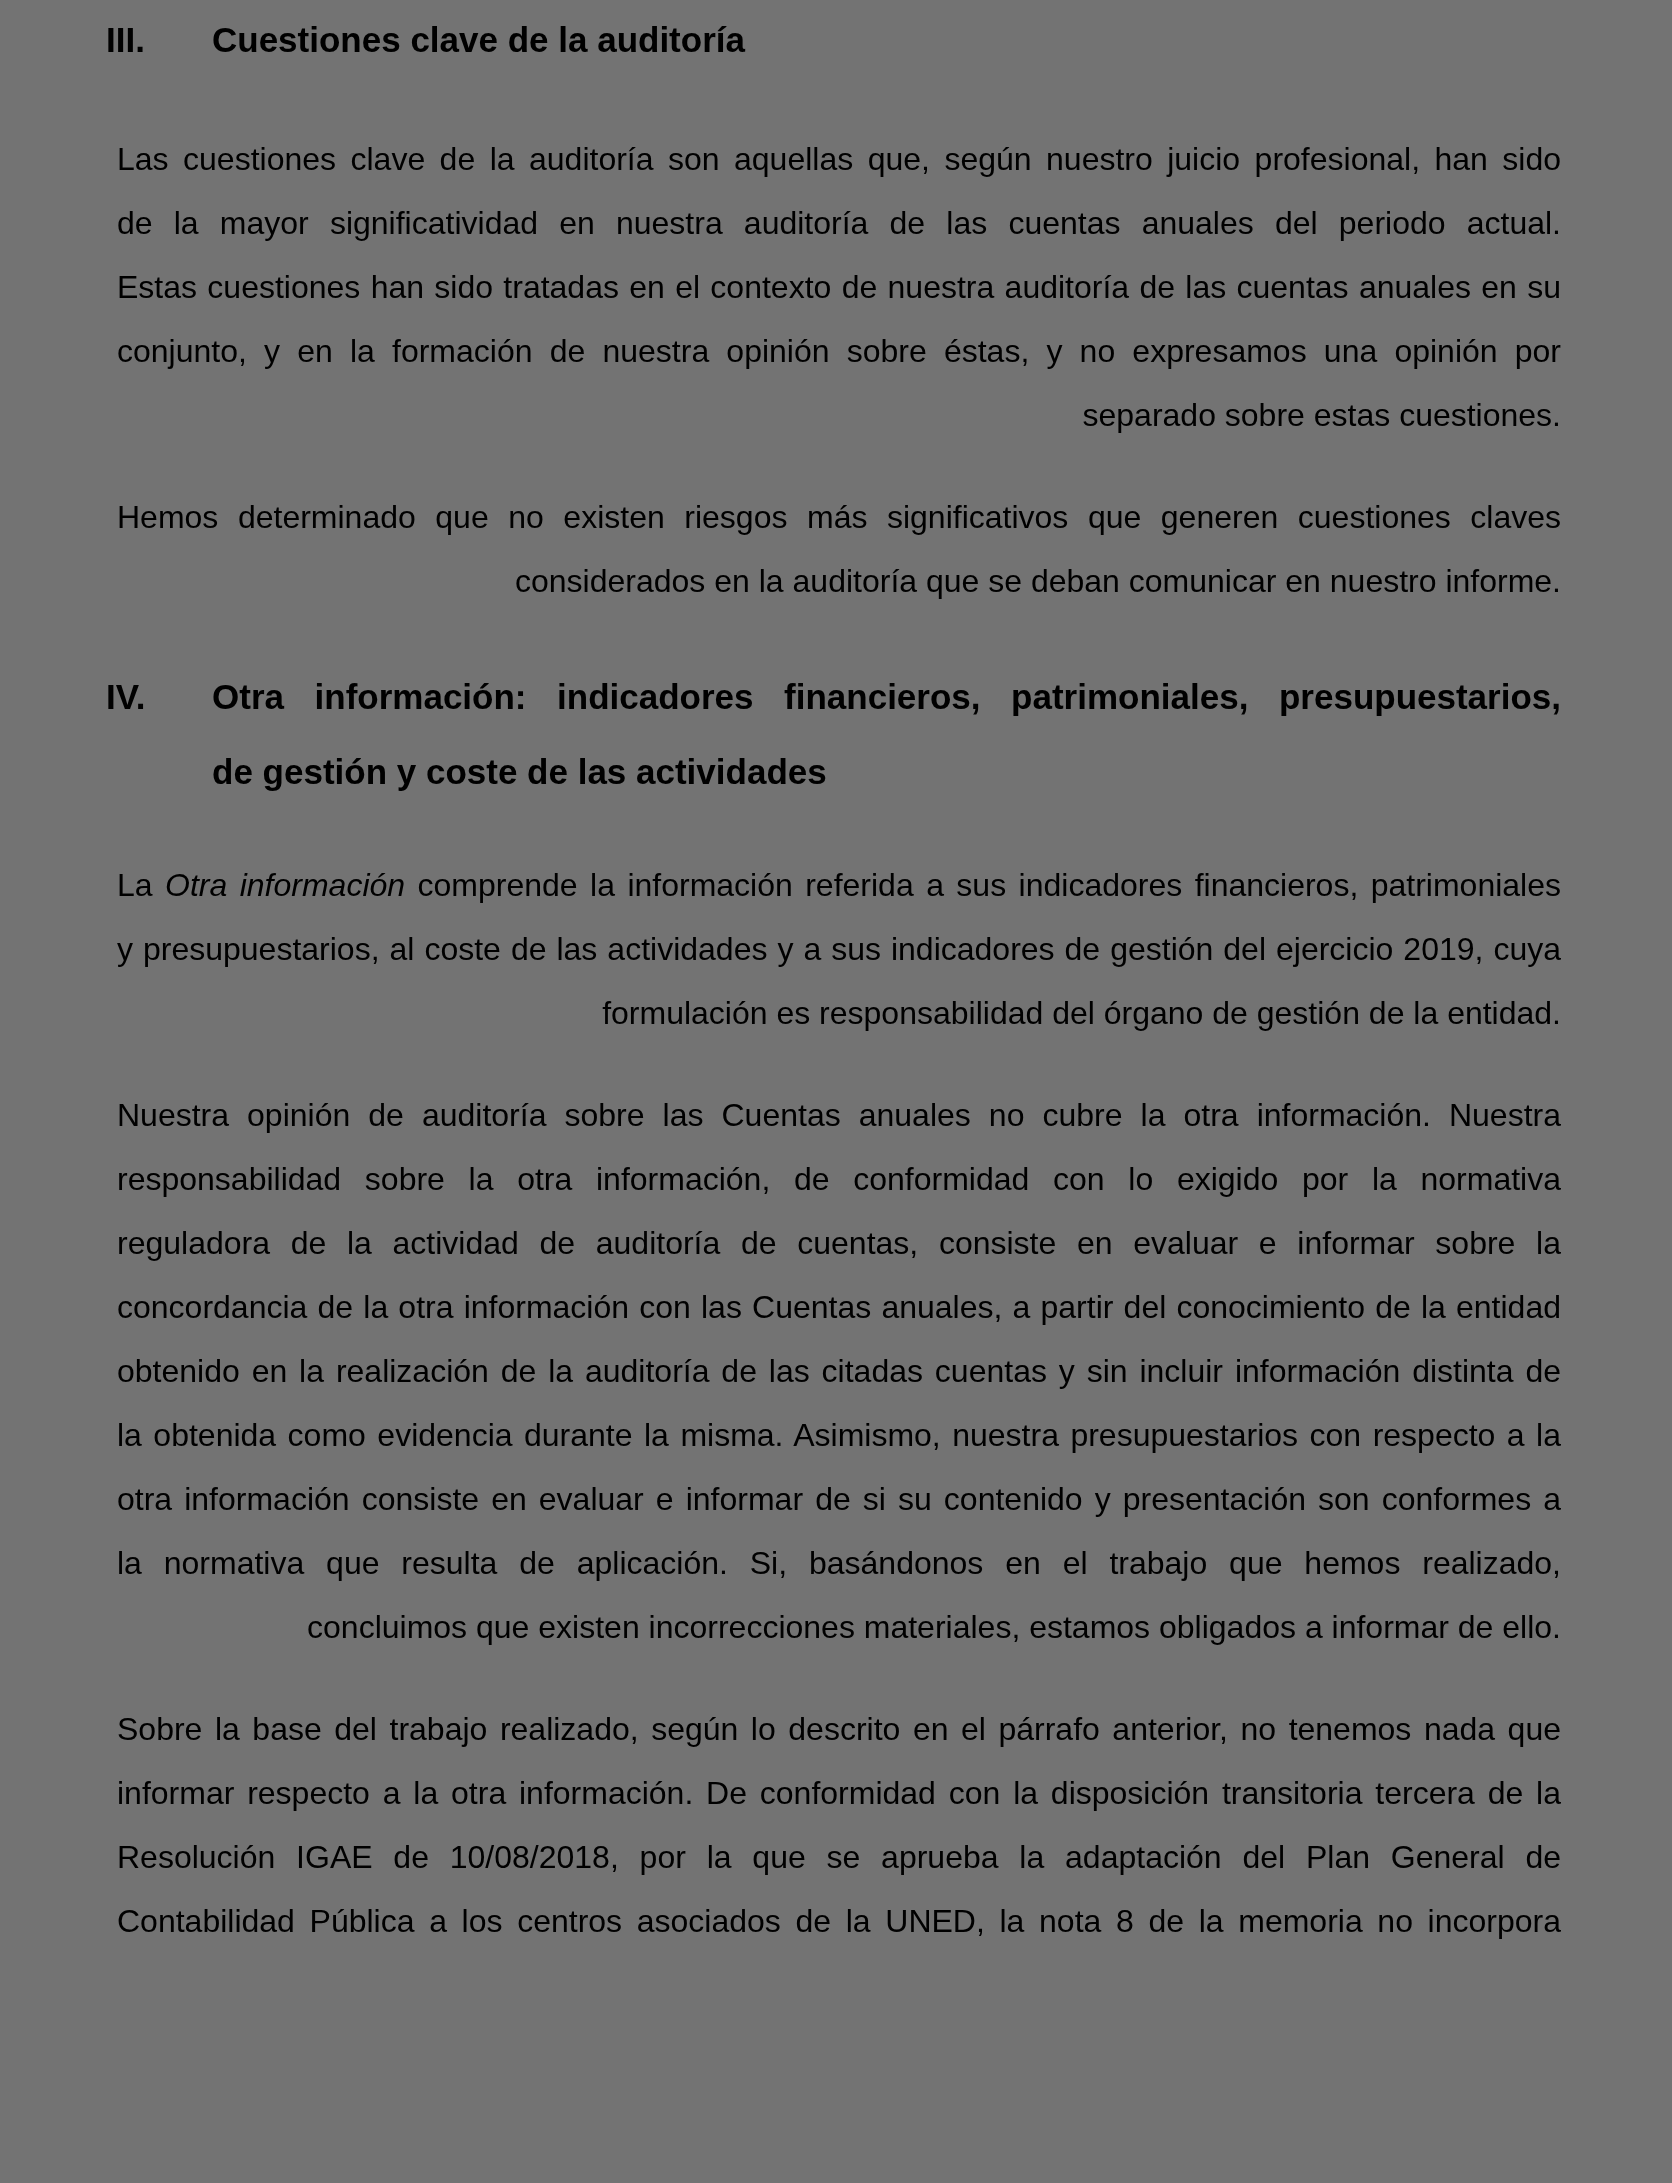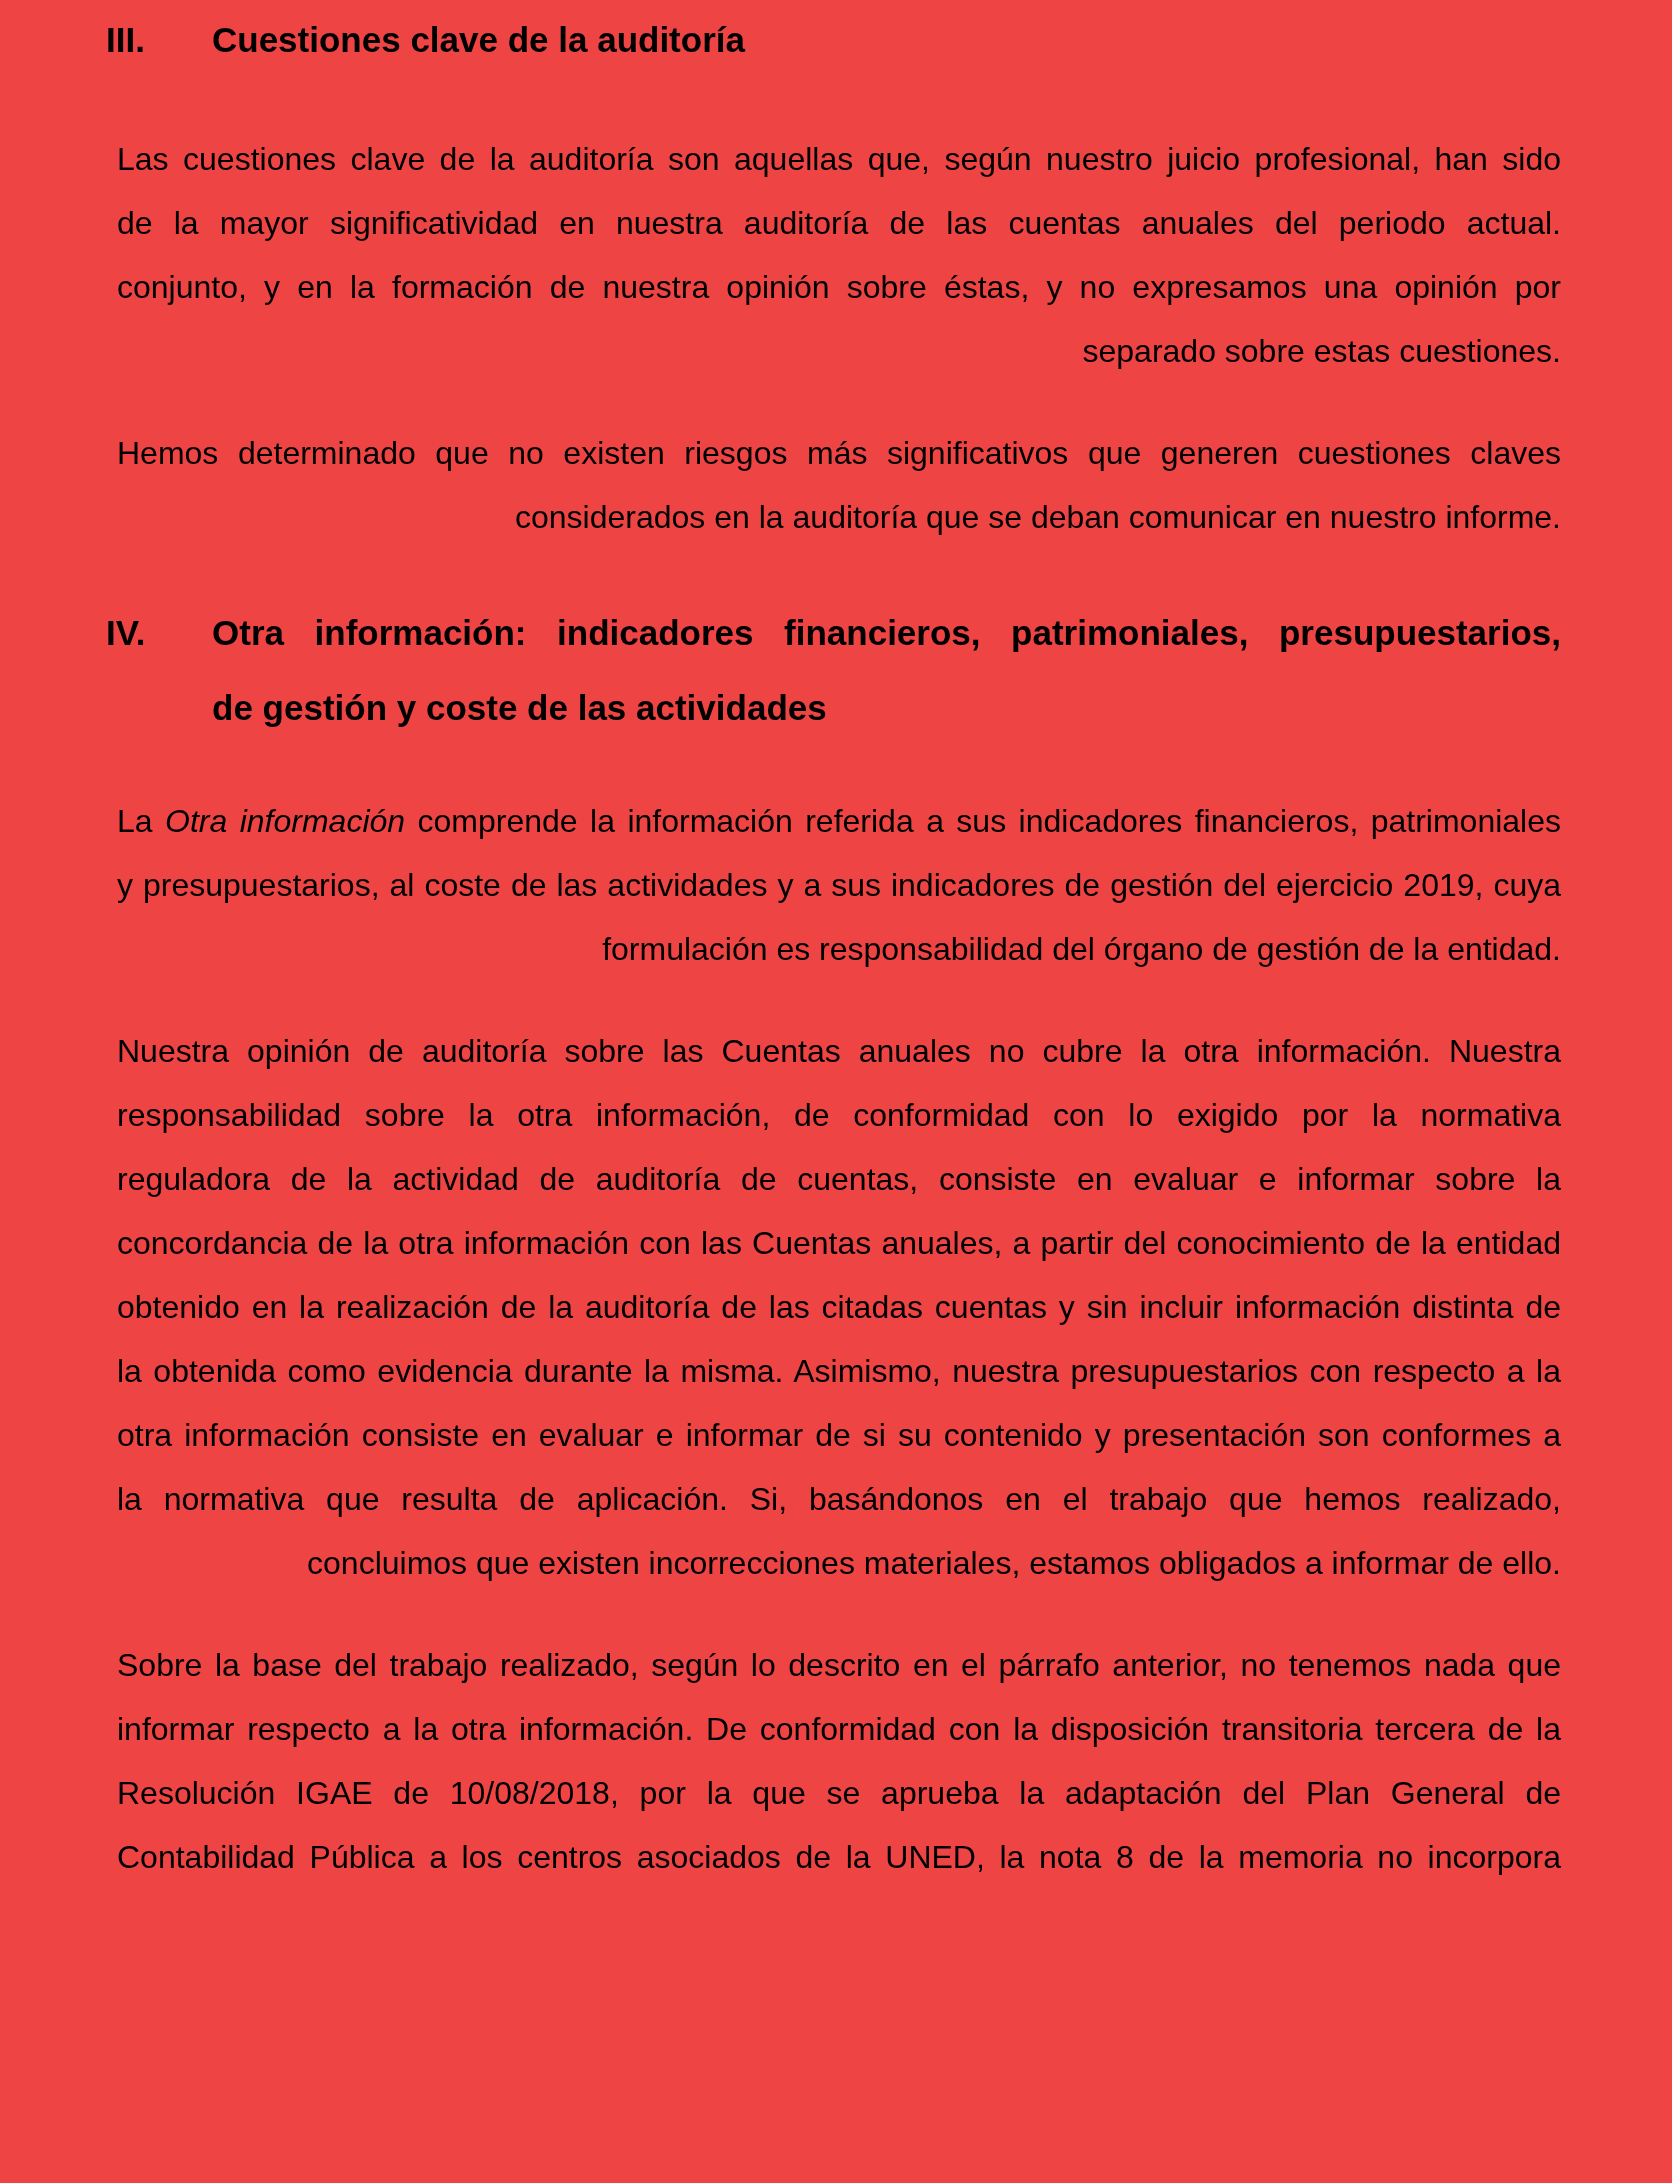--- a/index.html
+++ b/index.html
@@ -5,21 +5,21 @@
   html, body {
     margin: 0;
     padding: 0;
     background: #ffffff;
   }
   .page {
     position: relative;
     width: 1672px;
     height: 2183px;
     box-sizing: border-box;
-    background: #ef4444;
+    background: #737373;
     color: #000000;
     padding: 1.6px 111px 0 106px;
     overflow: hidden;
     font-family: "Liberation Sans", sans-serif;
   }
   
   .heading {
     display: flex;
     font-weight: bold;
     font-size: 35px;
@@ -65,20 +65,21 @@
   <div class="heading h3">
     <div class="hnum">III.</div>
     <div class="htext">
       <div class="hline">Cuestiones clave de la auditoría</div>
     </div>
   </div>
 
   <div class="para">
     <div class="bline j">Las cuestiones clave de la auditoría son aquellas que, según nuestro juicio profesional, han sido</div>
     <div class="bline j">de la mayor significatividad en nuestra auditoría de las cuentas anuales del periodo actual.</div>
+    <div class="bline j">Estas cuestiones han sido tratadas en el contexto de nuestra auditoría de las cuentas anuales en su</div>
     <div class="bline j">conjunto, y en la formación de nuestra opinión sobre éstas, y no expresamos una opinión por</div>
     <div class="bline">separado sobre estas cuestiones.</div>
   </div>
 
   <div class="para">
     <div class="bline j">Hemos determinado que no existen riesgos más significativos que generen cuestiones claves</div>
     <div class="bline">considerados en la auditoría que se deban comunicar en nuestro informe.</div>
   </div>
 
   <div class="heading h4">

